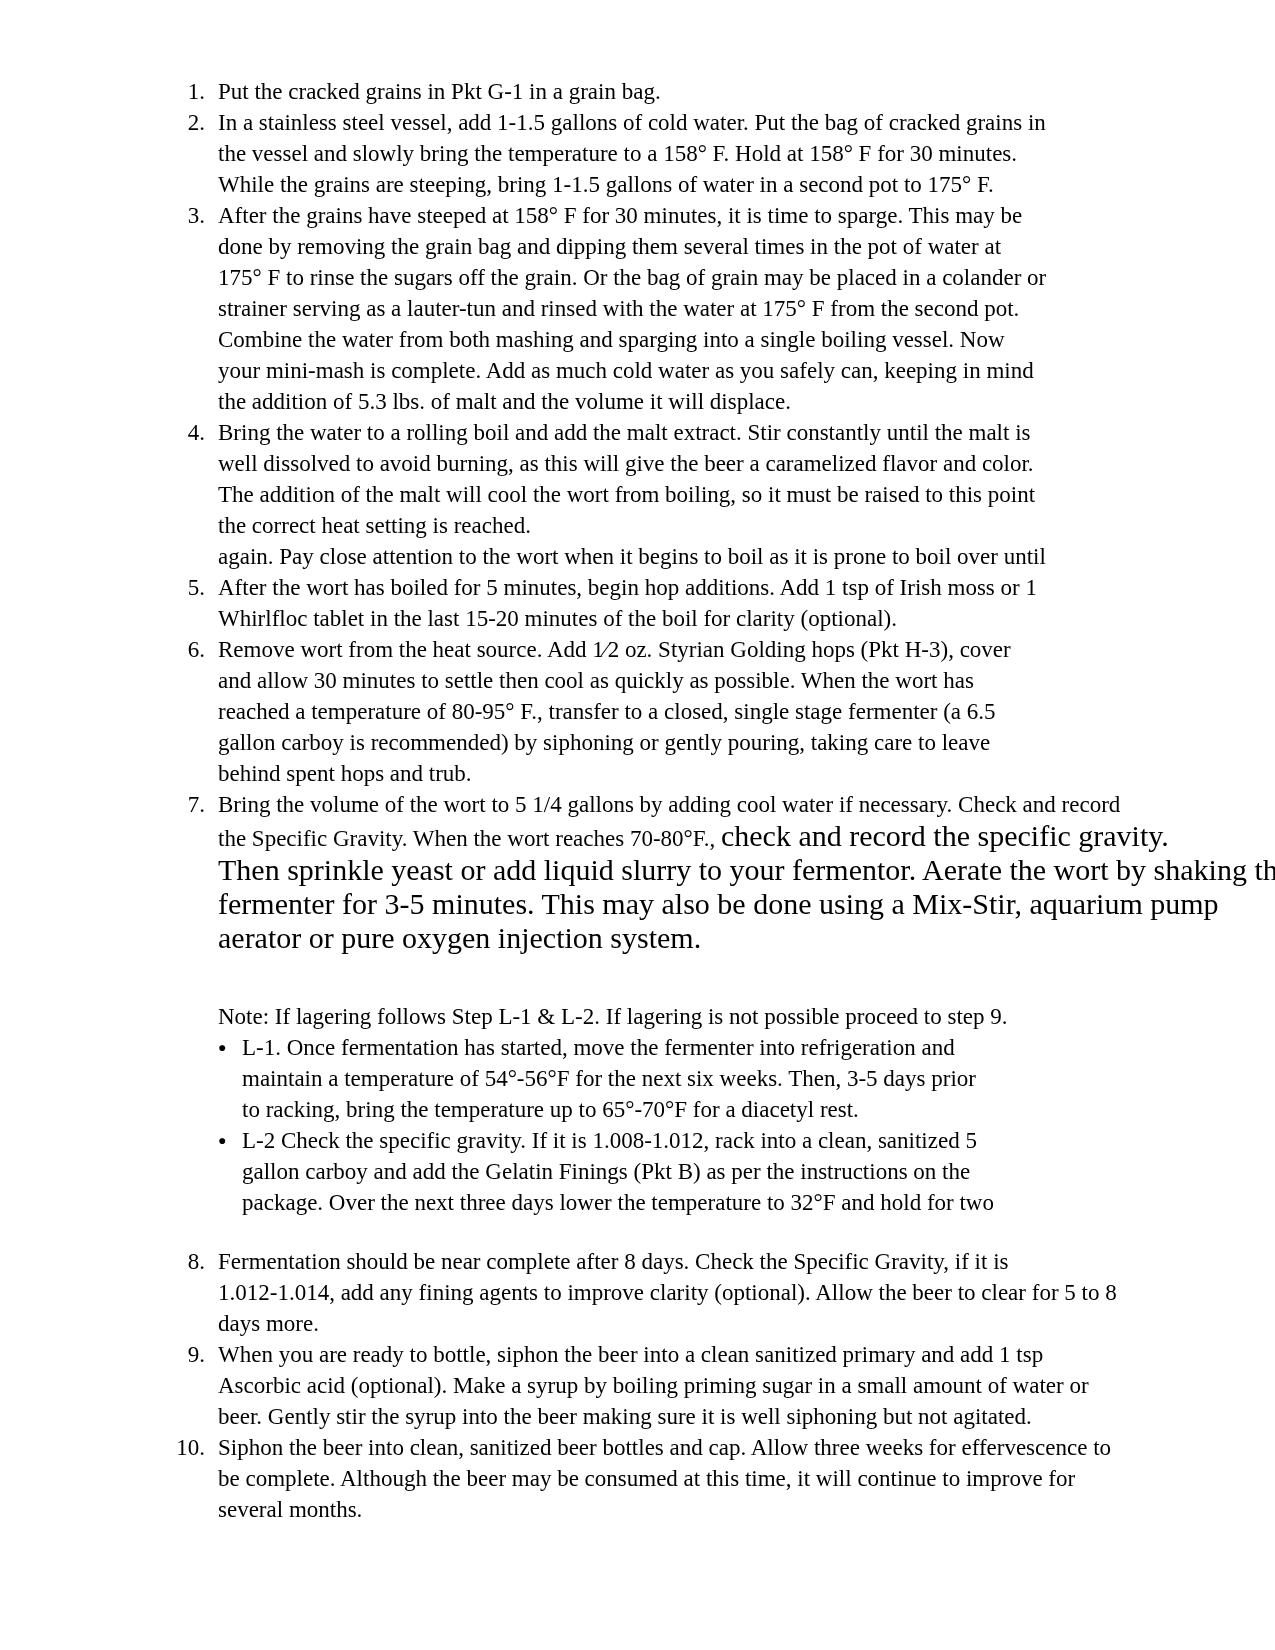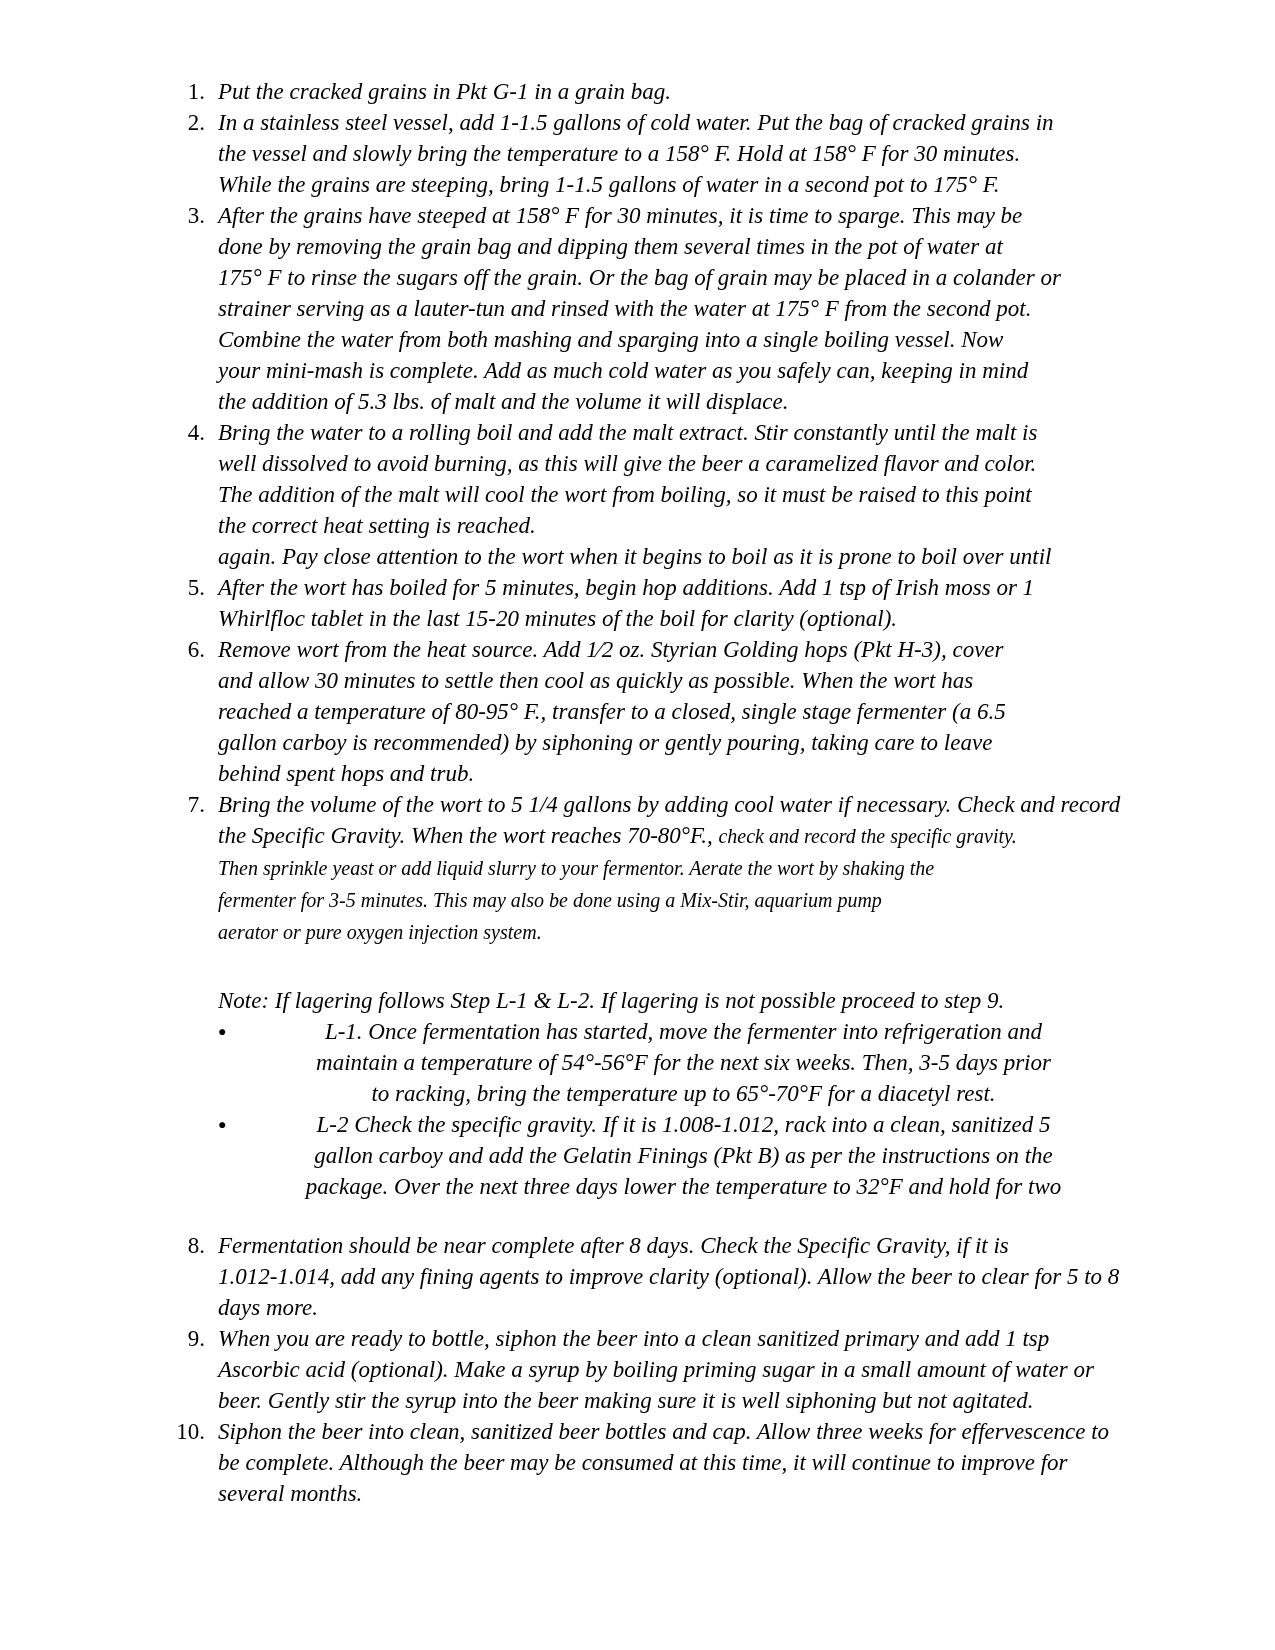--- a/index.html
+++ b/index.html
@@ -29,33 +29,32 @@
     white-space: nowrap;
   }
   .text {
     flex: 0 0 907px;
     width: 907px;
   }
   .line {
     font-size: 23px;
     line-height: 31px;
     white-space: nowrap;
-    font-style: italic;
   }
   .seg { font-size: 23px; }
-  .seg.lg { font-size: 20px; }
-  .note-block { padding-left: 48px; }
+  .seg.lg { font-size: 30px; }
+  .note-block { padding-left: 48px; margin-top: 8px; }
   .bullet-row { display: flex; align-items: flex-start; padding-left: 48px; }
   .bullet-glyph {
     flex: 0 0 24px;
     width: 24px;
     font-size: 14px;
     line-height: 31px;
   }
-  .bullet-text { flex: 1 1 auto; text-align: center; }
+  .bullet-text { flex: 1 1 auto; }
   .spacer { width: 100%; }
 </style>
 </head>
 <body>
 
 <div class="page">
   <div id="doc">
       <div class="block">
         <div class="marker">1.</div>
         <div class="text">

